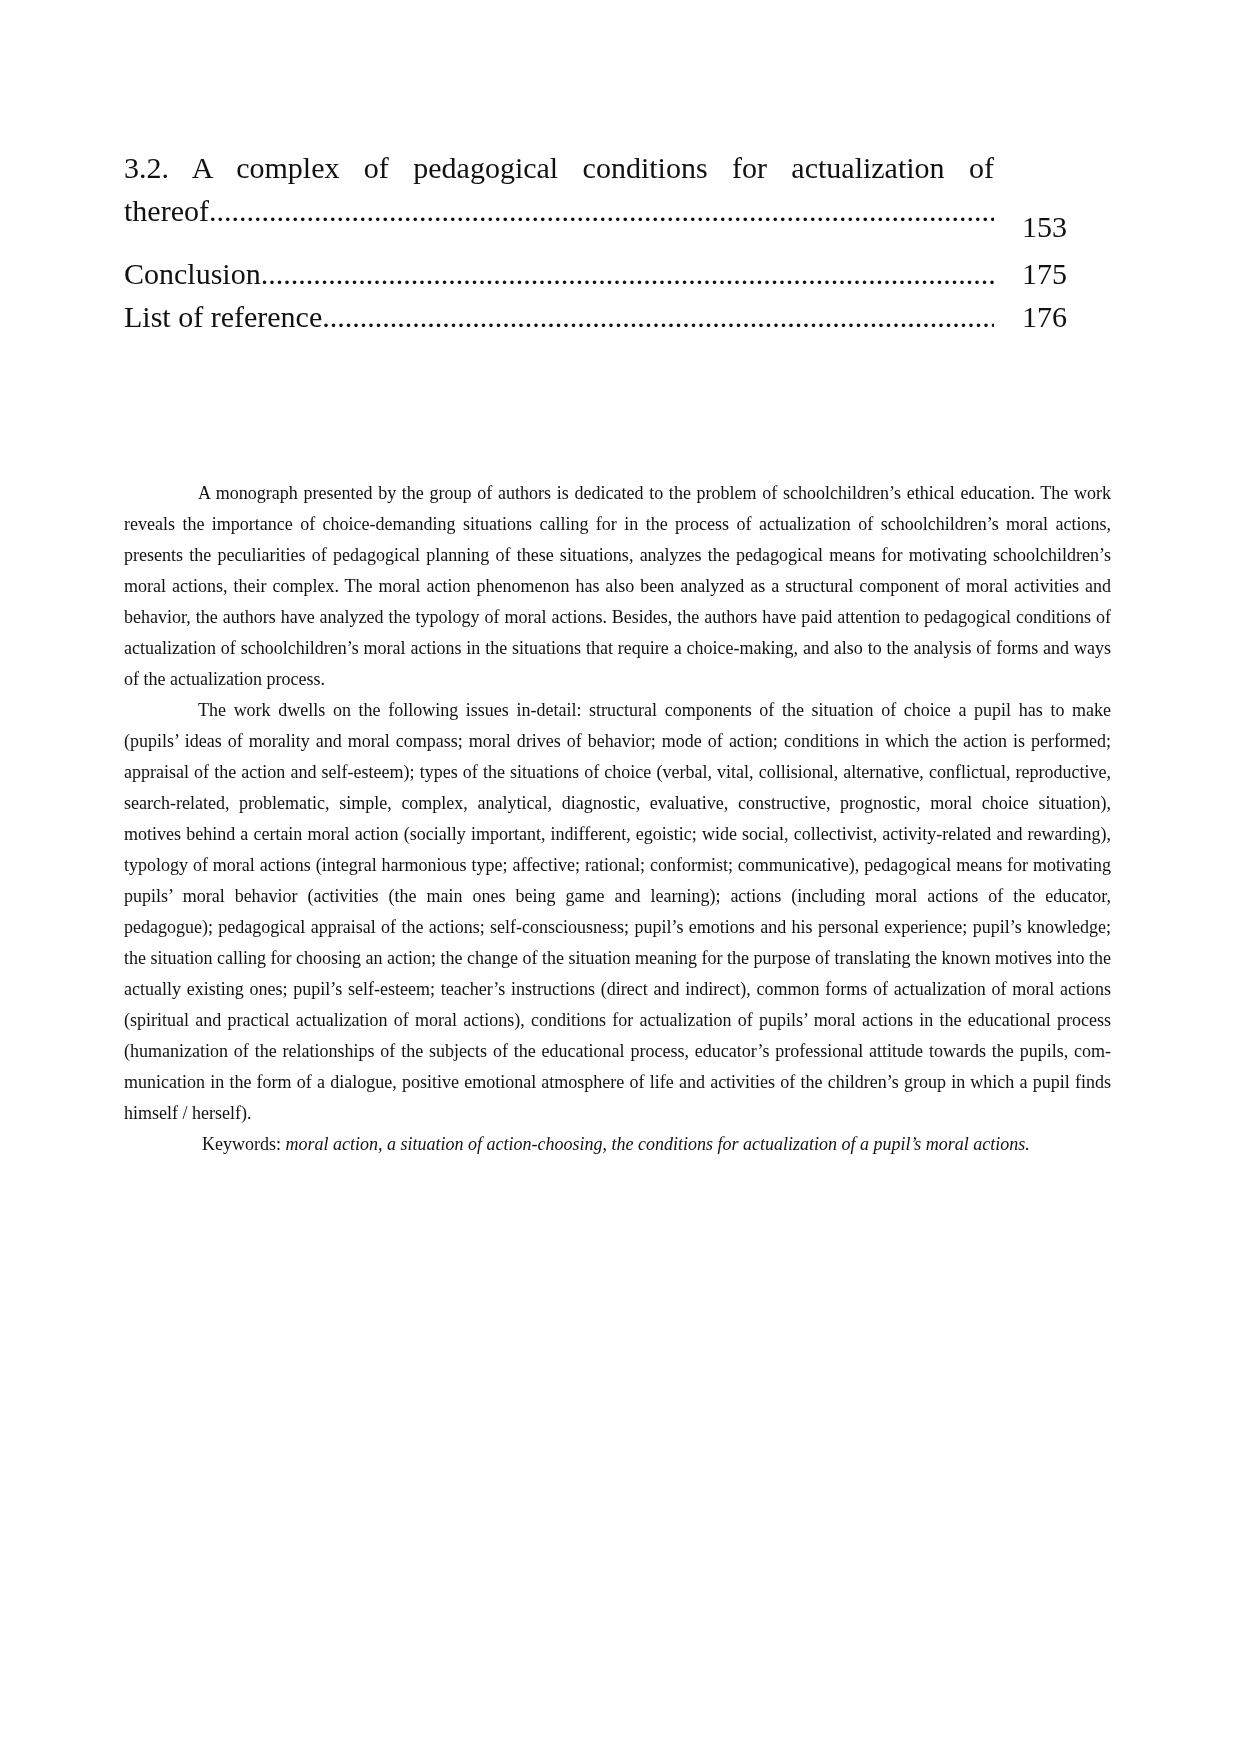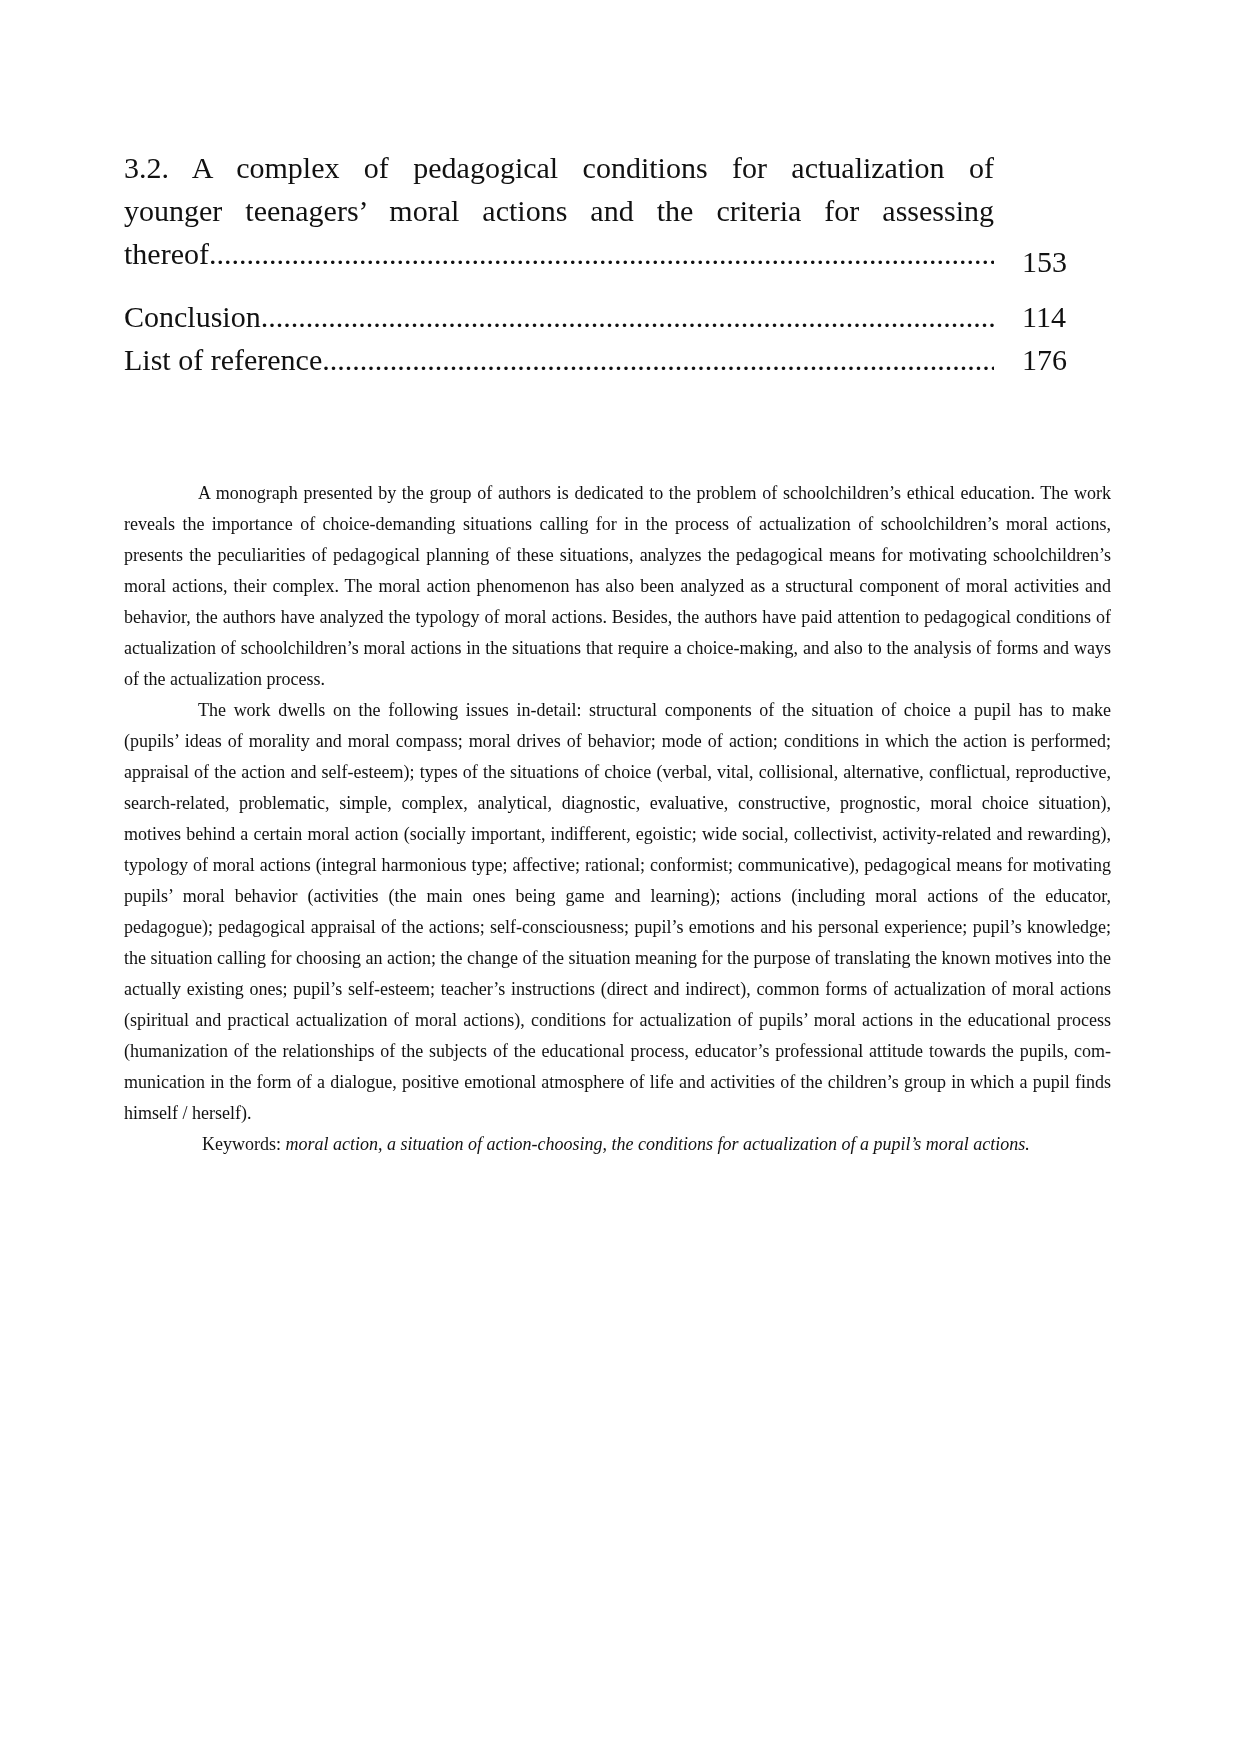--- a/index.html
+++ b/index.html
@@ -54,21 +54,21 @@
       display: block;
       width: 870px;
     }
     .toc-page {
       margin-left: 28px;
       width: 52px;
       text-align: left;
     }
     .toc-multi .toc-page {
       position: relative;
-      top: 8px;
+      top: 16px;
     }
     .toc-gap-large { height: 20px; }
     .dots::after {
       content: "....................................................................................................................................................................................................";
       letter-spacing: 0px;
     }
 
     
     .abstract {
       position: absolute;
@@ -97,31 +97,30 @@
 </head>
 <body>
 
 <div class="page">
 
   <div class="toc">
 
     <div class="toc-entry toc-multi">
       <div class="toc-text">
         <span style="display:block;text-align:justify;text-align-last:justify;">3.2. A complex of pedagogical conditions for actualization of</span>
-        <span style="display:block;text-align:justify;text-align-last:justify;">younger teenagers’ moral actions and the criteria for assessing</span>
         <span class="last-line"><span>thereof</span><span class="dots"></span></span>
       </div>
       <div class="toc-page">153</div>
     </div>
 
     <div class="toc-gap-large"></div>
 
     <div class="toc-entry">
       <div class="toc-text single"><span>Conclusion</span><span class="dots"></span></div>
-      <div class="toc-page">114</div>
+      <div class="toc-page">175</div>
     </div>
 
     <div class="toc-entry">
       <div class="toc-text single"><span>List of reference</span><span class="dots"></span></div>
       <div class="toc-page">176</div>
     </div>
 
 
   </div>
 

